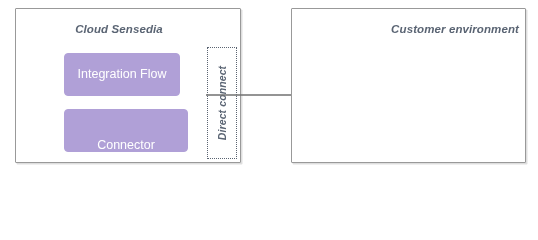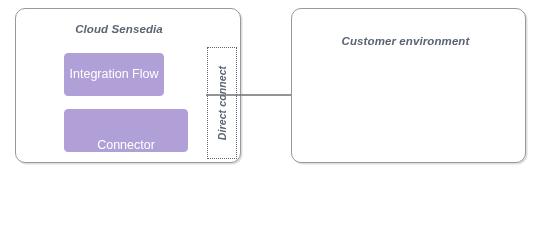--- a/index.html
+++ b/index.html
@@ -22,59 +22,59 @@
     width: 538px;
     height: 175px;
   }
 
   
   .env-box {
     position: absolute;
     box-sizing: border-box;
     background: #ffffff;
     border: 1.3px solid #999999;
-    border-radius: 10px;
+    border-radius: 1px;
     box-shadow: 1.5px 1.5px 0 rgba(0,0,0,0.13);
   }
   #cloud-env  { left: 15px;  top: 8px; width: 226px; height: 155px; }
   #customer-env { left: 291px; top: 8px; width: 235px; height: 155px; }
 
   .env-title {
     position: absolute;
     left: 0;
     right: 0;
     top: 14px;
     text-align: center;
     font-size: 11.5px;
     font-style: italic;
     font-weight: bold;
     color: #5a6473;
     letter-spacing: 0.1px;
     white-space: nowrap;
   }
   #cloud-env .env-title { top: 14px; padding-right: 18px; }
-  #customer-env .env-title { top: 26px; padding-right: 6px; }
+  #customer-env .env-title { top: 14px; padding-right: 6px; text-align: right; }
 
   
   .purple-box {
     position: absolute;
     box-sizing: border-box;
     background: #b0a0d7;
     border: 1px solid #b0a0d7;
     border-radius: 4px;
     color: #ffffff;
     font-size: 12.5px;
     display: flex;
     align-items: center;
     justify-content: center;
     text-align: center;
     white-space: nowrap;
     line-height: 1;
   }
-  #integration-flow { left: 48px; top: 44px;  width: 100px; height: 43px; }
+  #integration-flow { left: 48px; top: 44px;  width: 116px; height: 43px; }
   #connector        { left: 48px; top: 100px; width: 124px; height: 43px; align-items: flex-end; }
 
   
   .dotted-box {
     position: absolute;
     box-sizing: border-box;
     background: #ffffff;
     border: 1.3px dotted #5b6472;
     display: flex;
     align-items: center;

